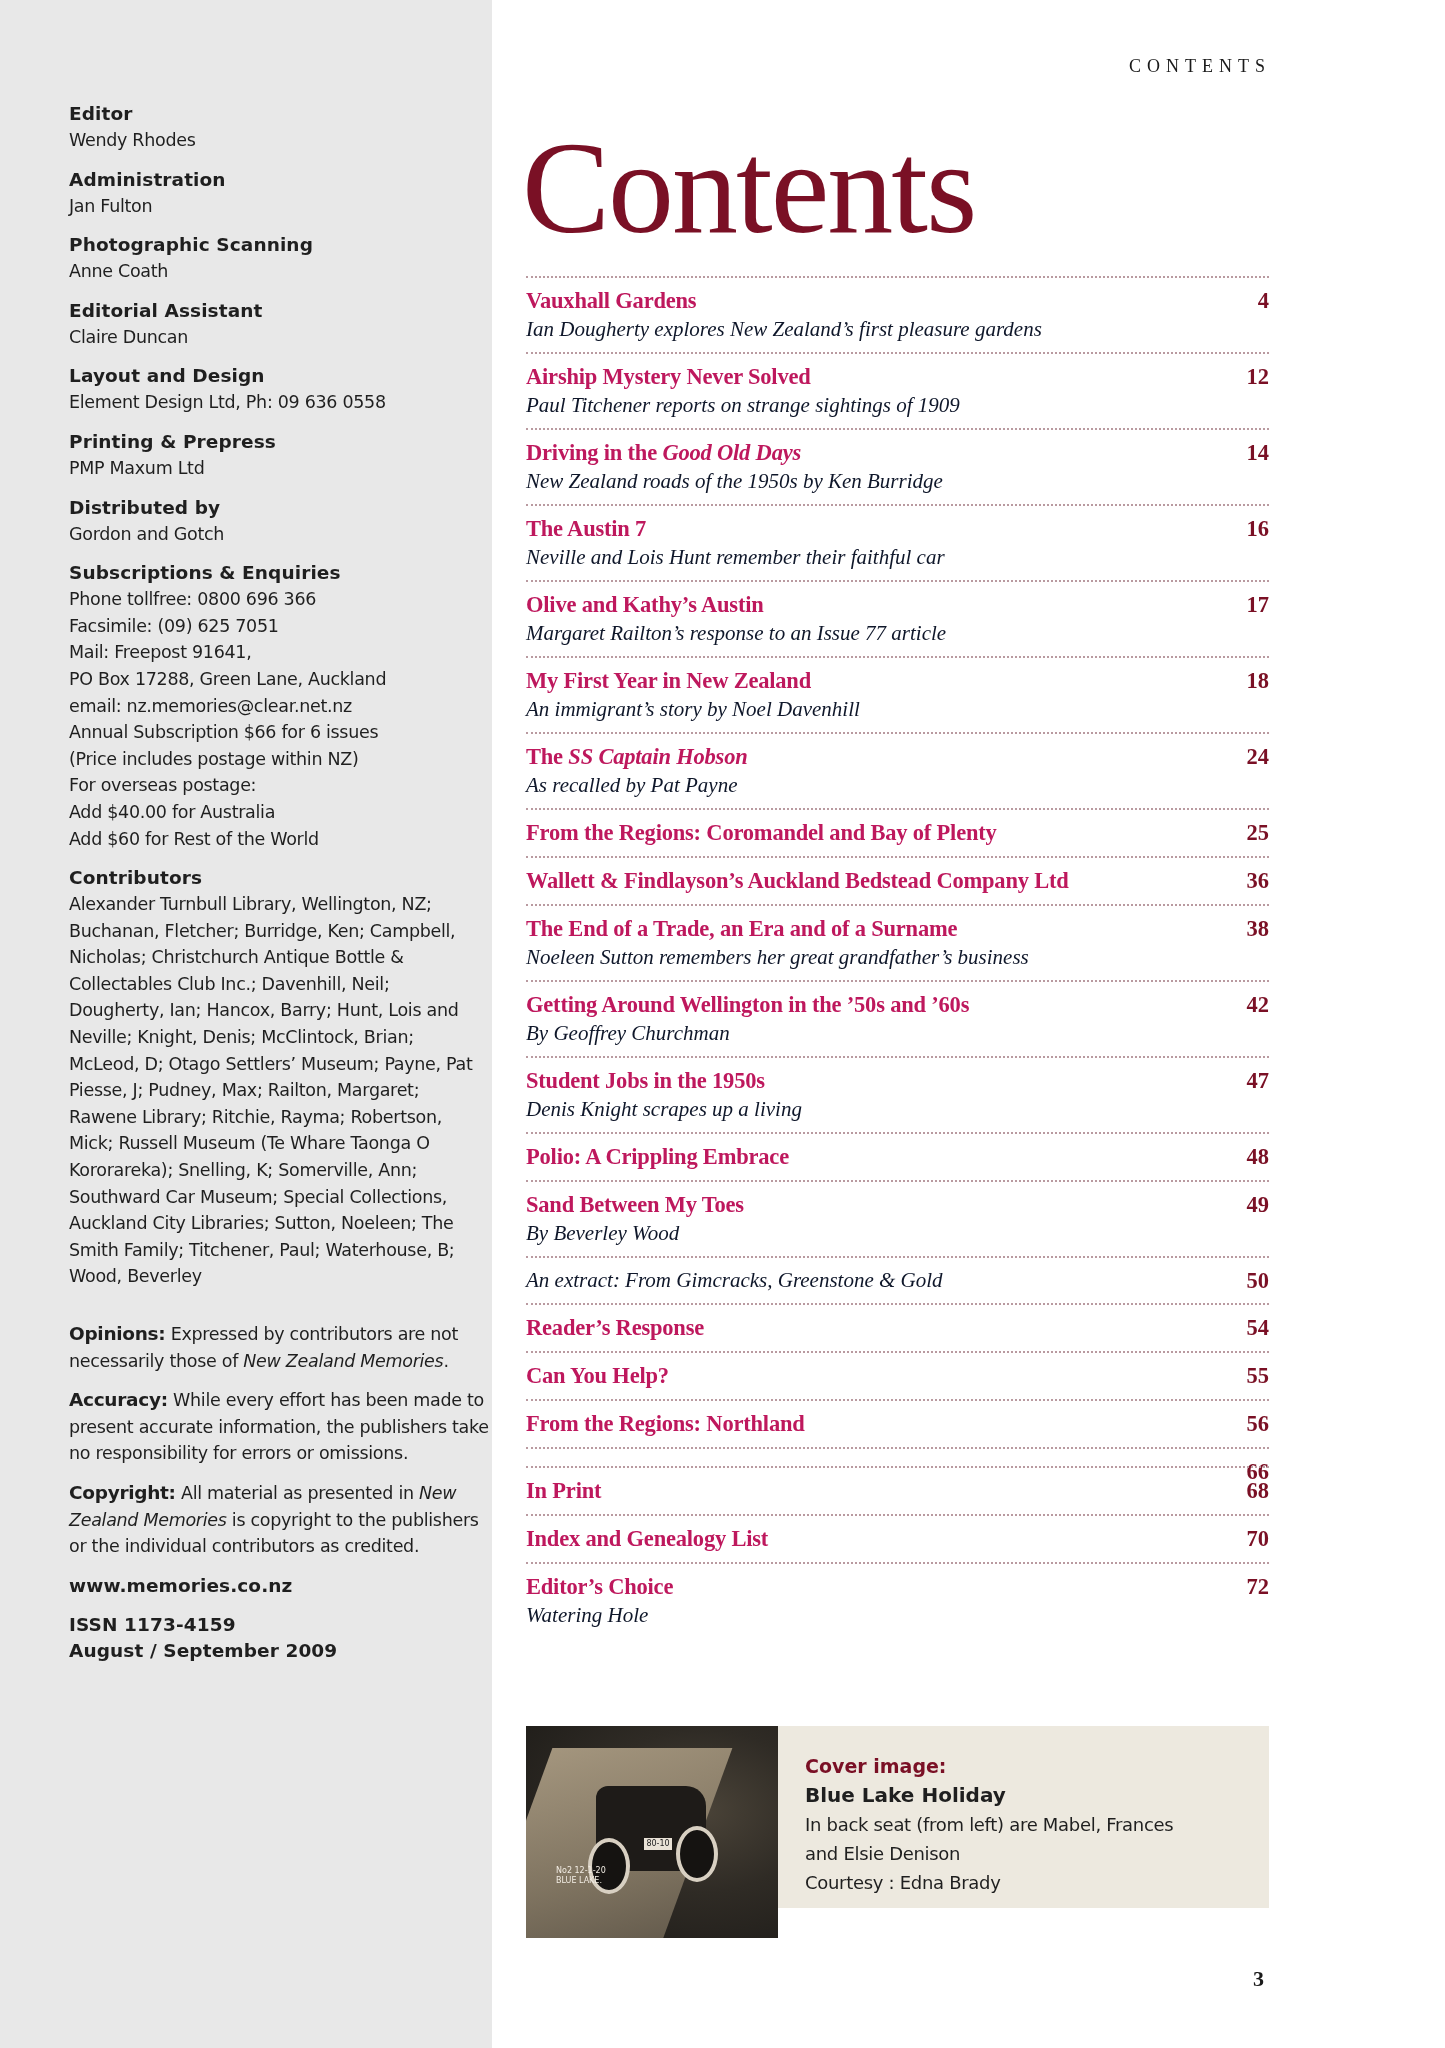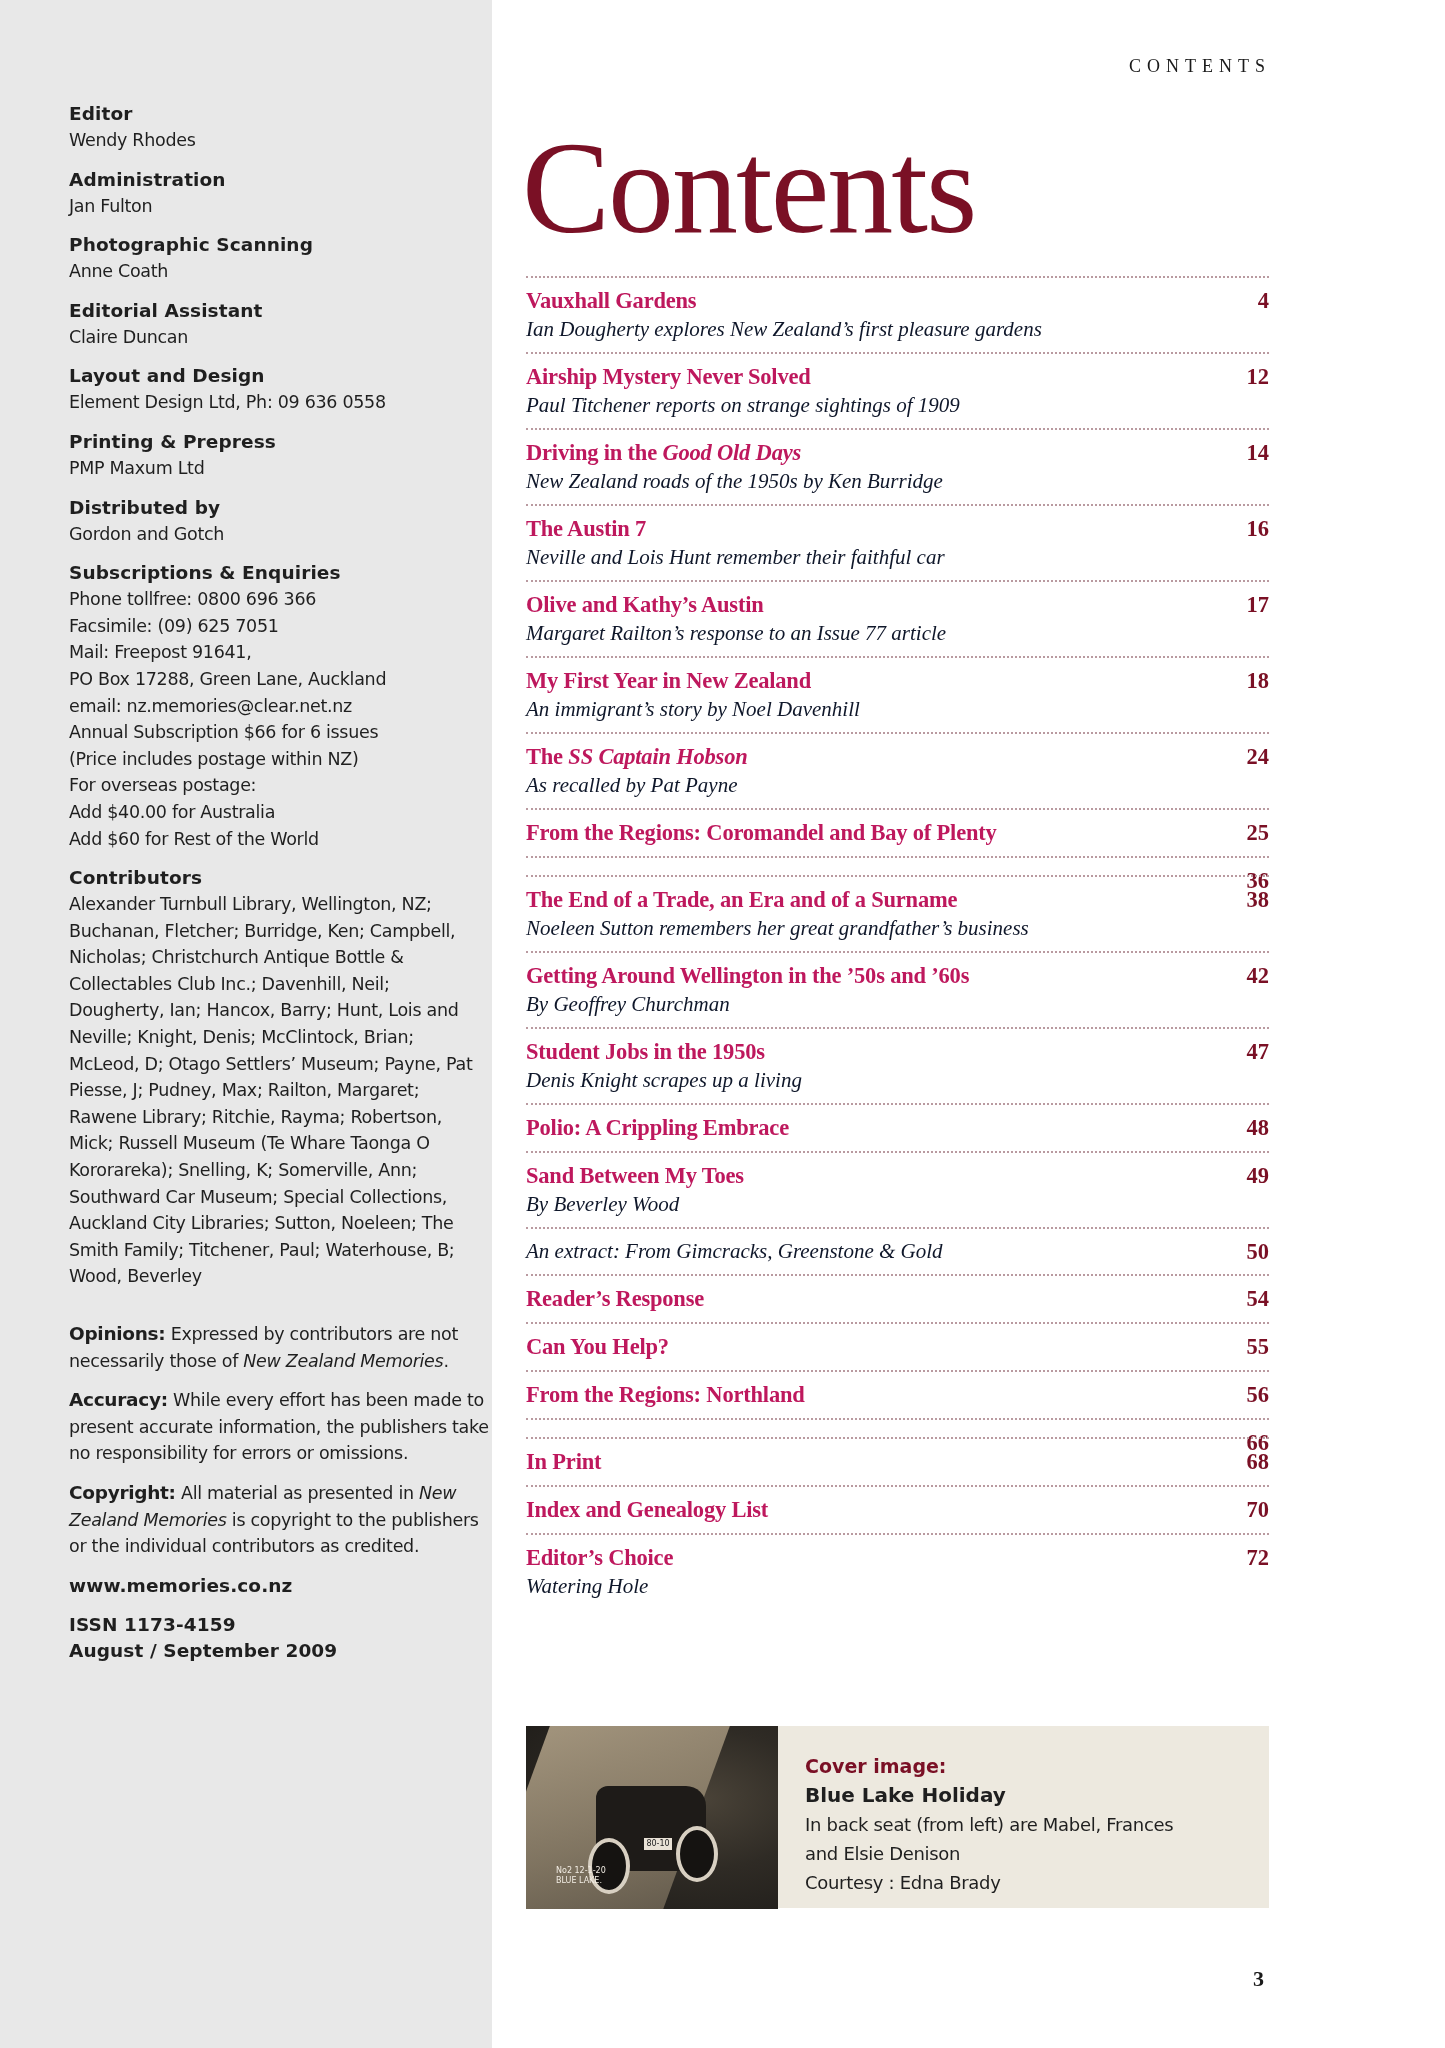--- a/index.html
+++ b/index.html
@@ -105,21 +105,21 @@
     .toc-entry.last { border-bottom: none; }
     
     .cover-box {
       position: absolute;
       left: 526px; top: 1726px;
       width: 743px; height: 182px;
       background: #ede9df;
       display: flex;
     }
     .cover-photo {
-      width: 252px; height: 183px;
+      width: 252px; height: 212px;
       position: relative;
       overflow: hidden;
       background: radial-gradient(ellipse at 70% 40%, #4a4338 0%, #2f2b25 45%, #1c1a17 100%);
     }
     .cover-photo .road {
       position: absolute; left: -10px; bottom: -10px;
       width: 180px; height: 200px;
       background: linear-gradient(160deg, #b9a98e 0%, #8f826c 60%, #6e6454 100%);
       transform: skewX(-20deg);
       opacity: 0.85;
@@ -294,20 +294,21 @@
     <div class="toc-entry">
       <div class="toc-title"><span>The </span><i>SS Captain Hobson</i></div>
       <div class="toc-page">24</div>
       <div class="toc-sub">As recalled by Pat Payne</div>
     </div>
     <div class="toc-entry">
       <div class="toc-title">From the Regions: Coromandel and Bay of Plenty</div>
       <div class="toc-page">25</div>
     </div>
     <div class="toc-entry">
+      <div class="toc-title">Wallett &amp; Findlayson’s Auckland Bedstead Company Ltd</div>
       <div class="toc-page">36</div>
     </div>
     <div class="toc-entry">
       <div class="toc-title">The End of a Trade, an Era and of a Surname</div>
       <div class="toc-page">38</div>
       <div class="toc-sub">Noeleen Sutton remembers her great grandfather’s business</div>
     </div>
     <div class="toc-entry">
       <div class="toc-title">Getting Around Wellington in the ’50s and ’60s</div>
       <div class="toc-page">42</div>

